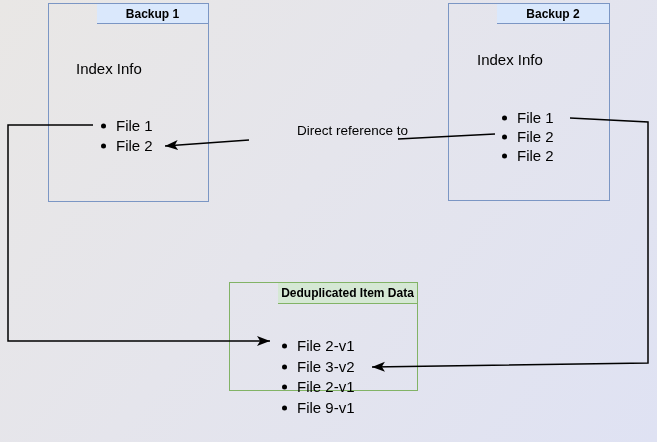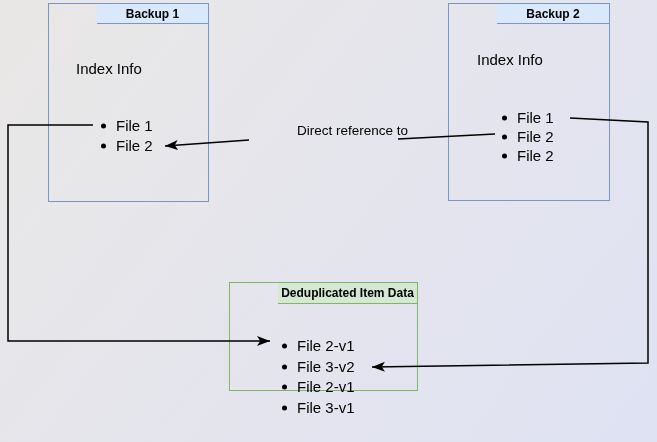--- a/index.html
+++ b/index.html
@@ -69,21 +69,21 @@
       <li>File 2</li>
     </ul>
 </div>
 
 <div class="node green" id="dedup">
   <div class="header">Deduplicated Item Data</div>
   <ul class="files">
       <li>File 2-v1</li>
       <li>File 3-v2</li>
       <li>File 2-v1</li>
-      <li>File 3-v1</li>
+      <li>File 9-v1</li>
     </ul>
 </div>
 
 <div id="edge-label">
   <div>Direct reference to</div>
 </div>
 
 <svg id="arrows" viewBox="0 0 657 442" xmlns="http://www.w3.org/2000/svg">
   <defs>
     <marker id="ah" markerUnits="userSpaceOnUse" markerWidth="15" markerHeight="11" refX="13" refY="5" orient="auto">

